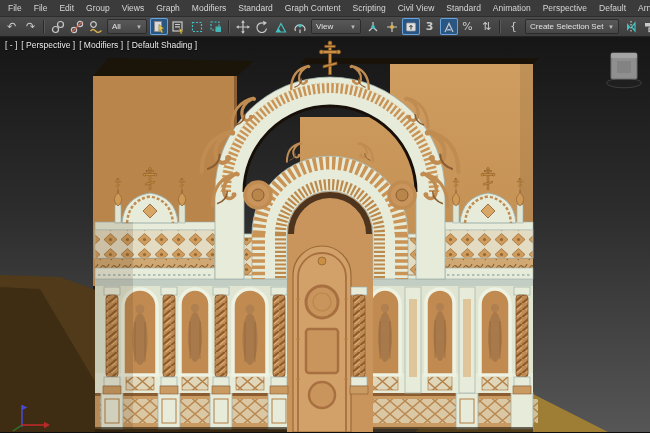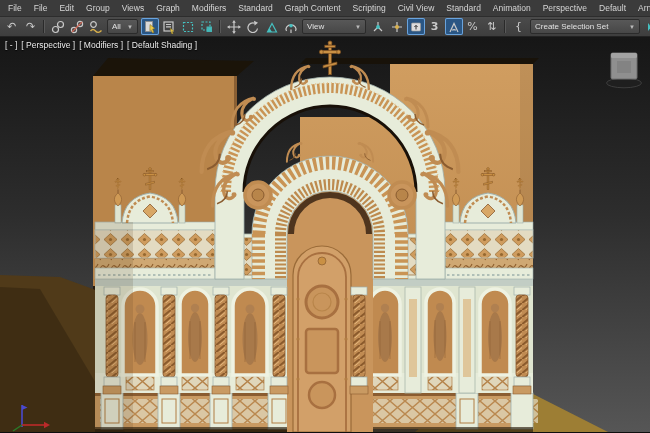--- a/index.html
+++ b/index.html
@@ -81,21 +81,21 @@
           <circle class="i" cx="10" cy="4" r="2.6"></circle>
           <path d="M2,12 L12,2" stroke="#cc6655" stroke-width="1.3" fill="none"></path>
         </svg>
       </div>
     <div class="tbtn">
         <svg width="14" height="14" viewBox="0 0 14 14">
           <circle class="i" cx="4.5" cy="4.5" r="2.8"></circle>
           <path d="M1.5,11 Q4,8 6.5,11 T12.5,10.5" stroke="#d8b04c" stroke-width="1.4" fill="none"></path>
         </svg>
       </div>
-    <div class="tdrop" style="width:31px">
+    <div class="tdrop" style="width:40px">
         <span>All</span>
         <span class="caret">▼</span>
       </div>
     <div class="tbtn active">
         <svg width="14" height="14" viewBox="0 0 14 14">
           <rect x="2.5" y="1.5" width="7" height="10" fill="#d9d9d9" stroke="#8a8a8a" stroke-width="0.8"></rect>
           <path d="M7,4.5 L12,8.6 L9.6,9 L11,12.4 L9.5,13.1 L8.1,9.9 L6.8,10.8 Z" fill="#e8c84a" stroke="#7a6414" stroke-width="0.5"></path>
         </svg>
       </div>
     <div class="tbtn">
@@ -135,21 +135,21 @@
           <path d="M2.5,12 L7,12 L4.5,8 Z" fill="#45c0c0"></path>
         </svg>
       </div>
     <div class="tbtn">
         <svg width="14" height="14" viewBox="0 0 14 14">
           <path class="i" d="M2.5,11 A5,4.2 0 1 1 11.5,11"></path>
           <circle cx="7" cy="5.8" r="1.8" fill="#45c0c0"></circle>
           <path class="i" d="M7,13 V9.5"></path>
         </svg>
       </div>
-    <div class="tdrop" style="width:64px">
+    <div class="tdrop" style="width:50px">
         <span>View</span>
         <span class="caret">▼</span>
       </div>
     <div class="tbtn">
         <svg width="14" height="14" viewBox="0 0 14 14">
           <path class="i" d="M7,7 V2 M7,7 L3,11 M7,7 L11,11"></path>
           <circle cx="7" cy="7" r="1.9" fill="#45c0c0"></circle>
         </svg>
       </div>
     <div class="tbtn">
@@ -176,21 +176,21 @@
     <div class="tbtn">
         <span class="glyph">%</span>
       </div>
     <div class="tbtn">
         <span class="glyph">⇅</span>
       </div>
     <div class="tsep"></div>
     <div class="tbtn">
         <span class="glyph">{</span>
       </div>
-    <div class="tdrop" style="width:110px">
+    <div class="tdrop" style="width:94px">
         <span>Create Selection Set</span>
         <span class="caret">▼</span>
       </div>
     <div class="tbtn">
         <svg width="14" height="14" viewBox="0 0 14 14">
           <path d="M3,3 V11 L6.3,7 Z" fill="#45c0c0"></path>
           <path class="it" d="M11,3 V11 L7.7,7 Z"></path>
           <path class="i" d="M7,1 V13" stroke-dasharray="1.5 1.5" stroke-width="0.9"></path>
         </svg>
       </div>

